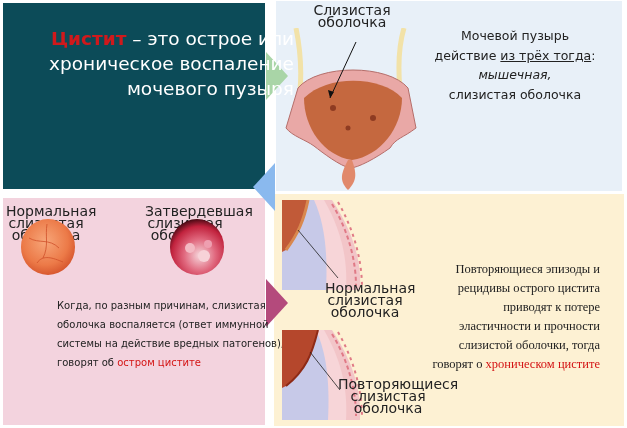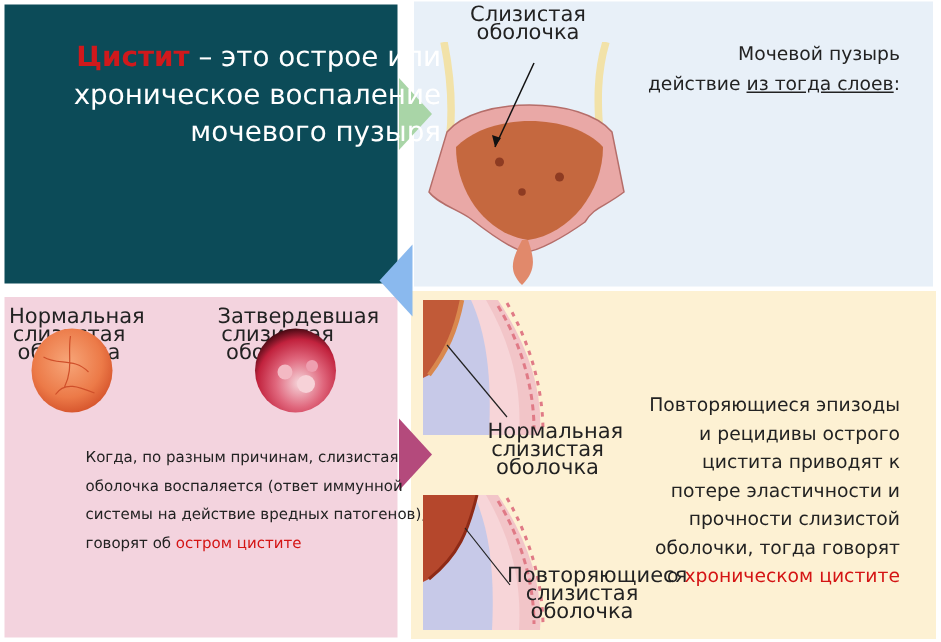--- a/index.html
+++ b/index.html
@@ -15,31 +15,31 @@
   #tri-green { left: 266px; top: 52px; border-top: 24px solid transparent; border-bottom: 24px solid transparent; border-left: 22px solid #a9d5a7; }
   #tri-blue { left: 253px; top: 163px; border-top: 24px solid transparent; border-bottom: 24px solid transparent; border-right: 22px solid #8ab9ee; }
   #tri-mag { left: 266px; top: 279px; border-top: 24px solid transparent; border-bottom: 24px solid transparent; border-left: 22px solid #b44a7c; }
 
   #teal-text { position: absolute; left: 4px; top: 26px; width: 262px; text-align: right; color: #ffffff; font-size: 18.5px; line-height: 25px; font-family: "DejaVu Sans", sans-serif; margin-left: 28px; }
   #teal-text .hl { color: #d0191c; font-weight: bold; }
 
   .label-small { font-size: 14px; line-height: 12px; color: #222; text-align: center; font-family: "DejaVu Sans", sans-serif; }
 
   #bladder-label { position: absolute; left: 312px; top: 4px; width: 80px; }
-  #blue-text { position: absolute; left: 430px; top: 26px; width: 170px; text-align: right; font-size: 12.5px; line-height: 19.5px; color: #222; }
+  #blue-text { position: absolute; left: 430px; top: 26px; width: 170px; text-align: center; font-size: 12.5px; line-height: 19.5px; color: #222; }
   #blue-text .u { text-decoration: underline; }
   #blue-text i { font-style: italic; }
 
   #normal-label { position: absolute; left: 6px; top: 205px; width: 80px; }
   #inflamed-label { position: absolute; left: 145px; top: 205px; width: 80px; }
 
   #pink-text { position: absolute; left: 16px; top: 296px; width: 250px; font-size: 10px; line-height: 19px; color: #222; margin-left: 41px; }
   #pink-text .hl { color: #d41414; font-weight: normal; }
 
-  #cream-text { position: absolute; left: 430px; top: 260px; width: 170px; text-align: right; font-size: 12.5px; line-height: 19px; color: #222; }
+  #cream-text { position: absolute; left: 430px; top: 260px; width: 170px; text-align: right; font-size: 12.5px; line-height: 19px; color: #222; font-family: Liberation Serif, serif; }
   #cream-text .hl { color: #d41414; }
 
   #wall-normal-label { position: absolute; left: 325px; top: 282px; width: 80px; }
   #wall-hard-label { position: absolute; left: 338px; top: 378px; width: 100px; }
 
   svg { position: absolute; display: block; }
 </style>
 </head>
 <body>
 
@@ -68,21 +68,23 @@
   <line x1="78" y1="14" x2="52" y2="70" stroke="#111" stroke-width="1"></line>
   <polygon points="52,70 50,62 56,64" fill="#111"></polygon>
 </svg>
 <div id="bladder-label" class="label-small">
   <div>Слизистая</div>
   <div>оболочка</div>
 </div>
 
 <div id="blue-text">
   <div>Мочевой пузырь</div>
-  <div><span>действие </span><span class="u">из тогда слоев</span><span>:</span></div>
+  <div><span>действие </span><span class="u">из трёх тогда</span><span>:</span></div>
+  <div><i>мышечная,</i></div>
+  <div>слизистая оболочка</div>
 </div>
 
 <div id="normal-label" class="label-small">
   <div>Нормальная</div>
   <div>слизистая</div>
   <div>оболочка</div>
 </div>
 <div id="inflamed-label" class="label-small">
   <div>Затвердевшая</div>
   <div>слизистая</div>

